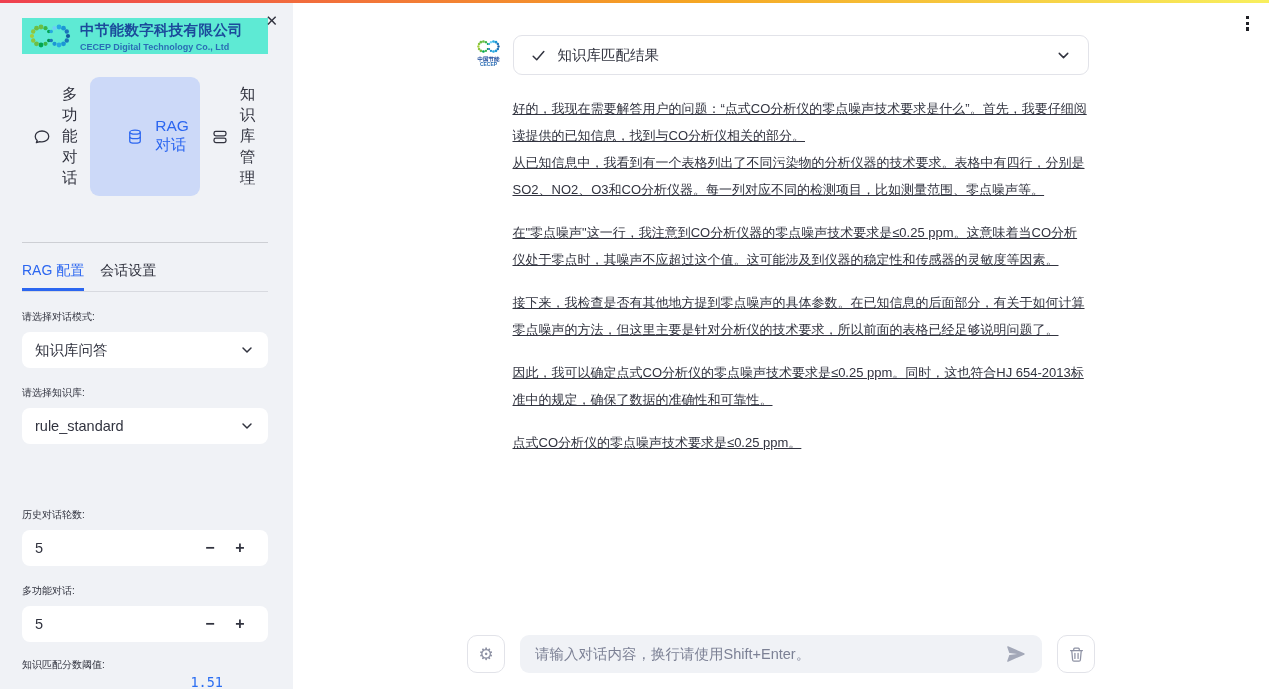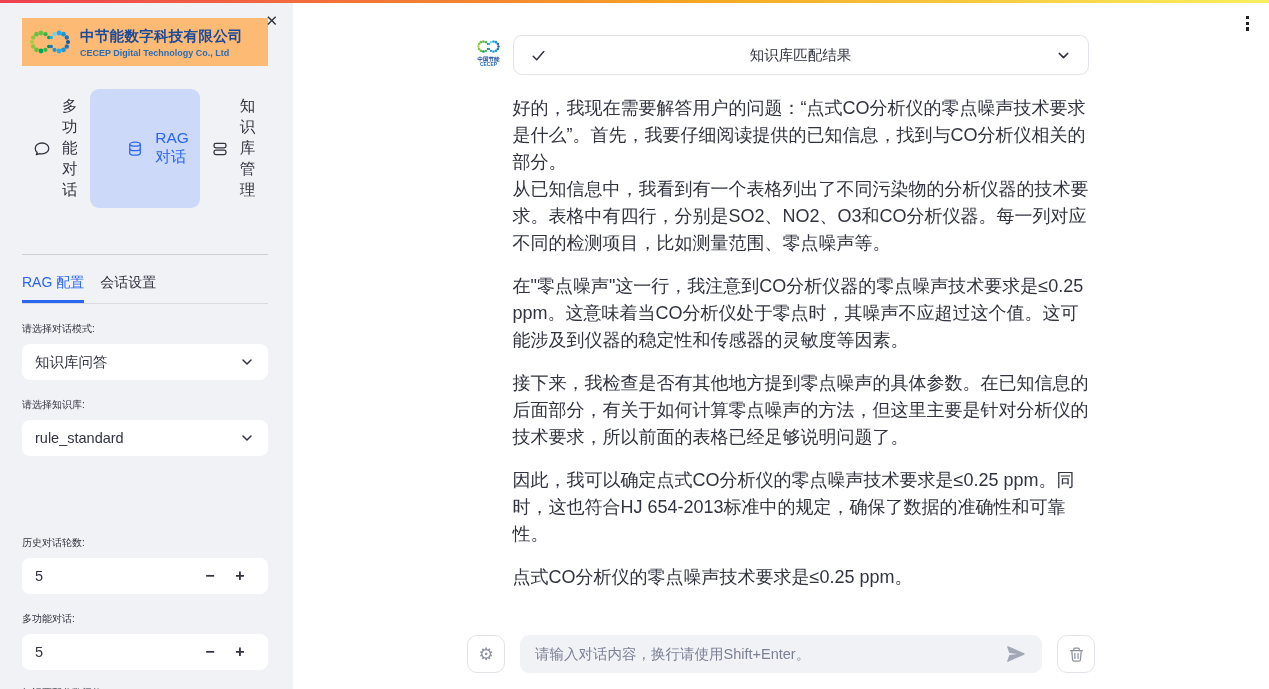--- a/index.html
+++ b/index.html
@@ -10,35 +10,35 @@
   }
   
   .decoration { position:absolute; top:0; left:0; right:0; height:3px; z-index:20;
     background:linear-gradient(90deg,#ef4050 0%,#f5a623 55%,#f8ef5e 100%); }
 
   
   .sidebar { position:absolute; left:0; top:0; bottom:0; width:293px;
     background:#f0f2f6; padding:0 25px 0 22px; z-index:5; }
   .close-btn { position:absolute; top:13px; right:15px; font-size:15px; line-height:1;
     color:#31333f; cursor:pointer; }
-  .logo-box { margin-top:18px; height:48px; background:#fdba74; display:flex;
+  .logo-box { margin-top:18px; height:36px; background:#5eead4; display:flex;
     align-items:center; gap:7px; padding:0 7px; }
   .logo-text .t1 { font-size:14.5px; font-weight:700; color:#1b4a9b; letter-spacing:.3px; white-space:nowrap; }
   .logo-text .t2 { font-size:9px; font-weight:700; color:#2a6db5; margin-top:2px; white-space:nowrap; }
   .nav { margin-top:23px; display:flex; flex-direction:row; }
   .nav-item { display:flex; align-items:center; gap:11px; padding:7px 11px;
     font-size:15.5px; border-radius:9px; color:#31333f; cursor:pointer; }
   .nav-item svg { width:18px; height:18px; flex:none; }
   .nav-item.active { background:#ccd9f8; color:#2b66f0;padding-left:36px; }
   .divider { height:1px; background:rgba(49,51,63,.18); margin-top:46px; }
   .tabs { margin-top:13px; display:flex; gap:16px; border-bottom:1px solid rgba(49,51,63,.12); }
   .tab { font-size:14px; padding:6px 0 8px 0; border-bottom:3px solid transparent; cursor:pointer; }
   .tab.active { color:#2b66f0; border-bottom-color:#2b66f0; }
   .field-label { font-size:10px; margin-top:18px; }
-  .field-label.big-gap { margin-top:80px; }
+  .field-label.big-gap { margin-top:64px; }
   .field-label.small-gap { margin-top:16px; }
   .select, .stepper { margin-top:8px; background:#ffffff; border-radius:8px; height:36px;
     display:flex; align-items:center; padding:0 13px; font-size:14.5px; cursor:pointer; }
   .select .sel-value { flex:1; }
   .select svg { width:16px; height:16px; }
   .stepper .value { flex:1; }
   .stepper-btn { width:30px; text-align:center; font-size:16px; font-weight:700; color:#31333f; cursor:pointer; }
   .slider-row { position:relative; height:17px; margin-top:2px; }
   .slider-value { position:absolute; left:calc(75.4% - 17px); top:0;
     font-family:"DejaVu Sans Mono", monospace; font-size:13.5px; color:#2b6ef2; }
@@ -57,24 +57,24 @@
   .user-text { font-size:15.5px; }
   .assistant { margin-top:28px; display:flex; gap:9px; }
   .assistant-avatar { width:30px; flex:none; display:flex; flex-direction:column;
     align-items:center; padding-top:2px; }
   .assistant-avatar .mini1 { font-size:5.5px; font-weight:700; color:#1b4a9b; line-height:1.1; }
   .assistant-avatar .mini2 { font-size:5px; font-weight:700; color:#2a6db5; line-height:1.1; }
   .assistant-body { flex:1; min-width:0; }
   .expander { border:1px solid #e2e3e9; background:#fff; border-radius:9px; height:40px;
     display:flex; align-items:center; gap:11px; padding:0 16px; cursor:pointer; }
   .expander .check { width:17px; height:17px; color:#31333f; flex:none; }
-  .expander-label { font-size:14.5px; flex:1;text-align:center; }
+  .expander-label { font-size:14.5px; flex:1; }
   .expander .chev { width:17px; height:17px; color:#31333f; flex:none; }
   .answer { margin-top:20px; }
-  .answer p { font-size:18px; line-height:27px; margin-bottom:16px; }
+  .answer p { font-size:13px; line-height:27px; margin-bottom:16px;text-decoration:underline; }
 
   .composer { position:absolute; bottom:16px; left:50%; transform:translateX(-50%);
     width:628px; display:flex; align-items:center; gap:15px; }
   .icon-btn { width:38px; height:38px; background:#fff; border:1px solid #e2e3e9;
     border-radius:10px; display:flex; align-items:center; justify-content:center;
     color:#8e92a4; cursor:pointer; flex:none; }
   .icon-btn .gear-glyph { font-size:17px; line-height:1; }
   .icon-btn svg { width:19px; height:19px; }
   .chat-input-wrap { flex:1; background:#f0f2f6; border-radius:9px; height:38px;
     display:flex; align-items:center; gap:8px; padding:0 15px; }

